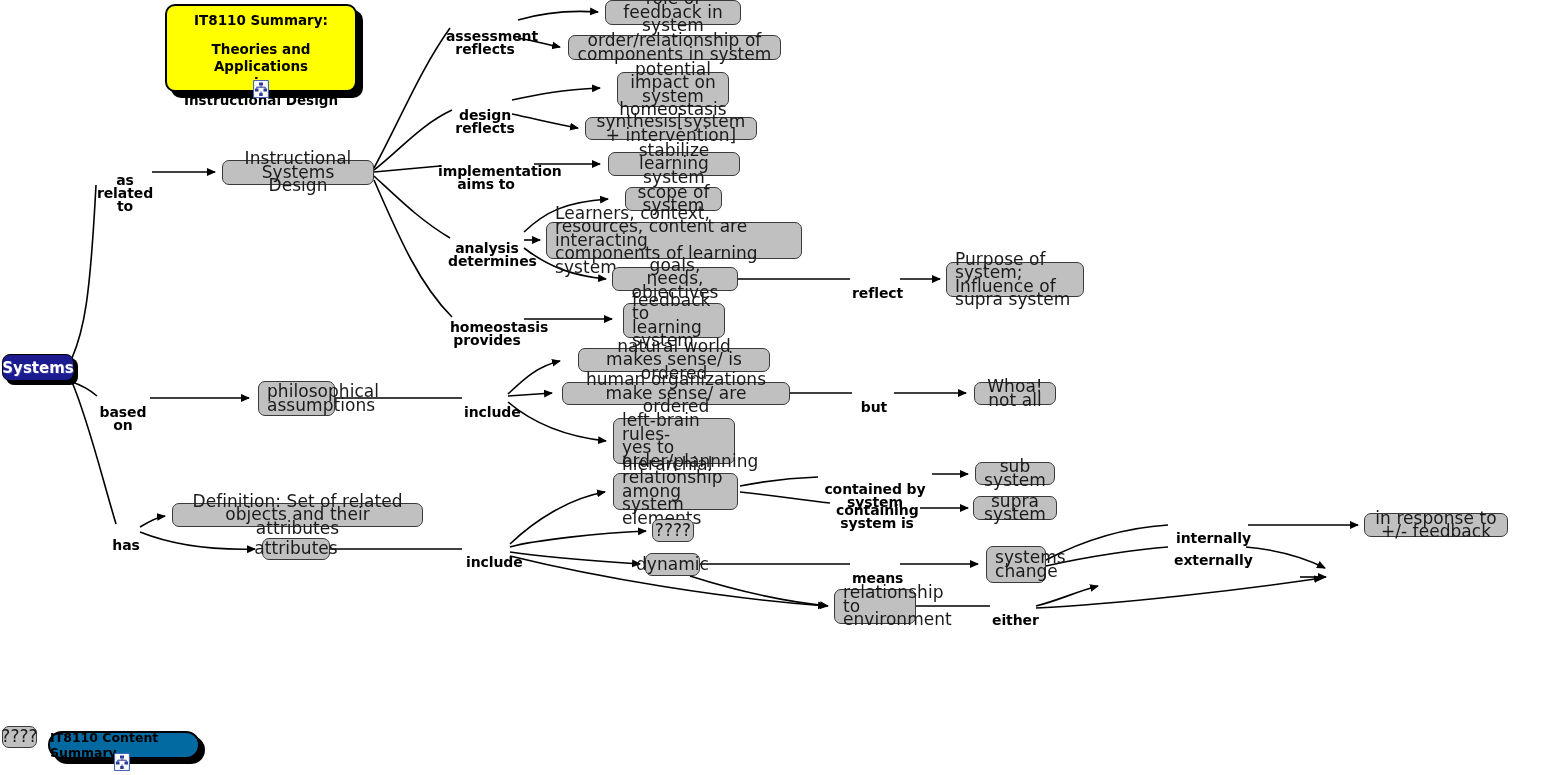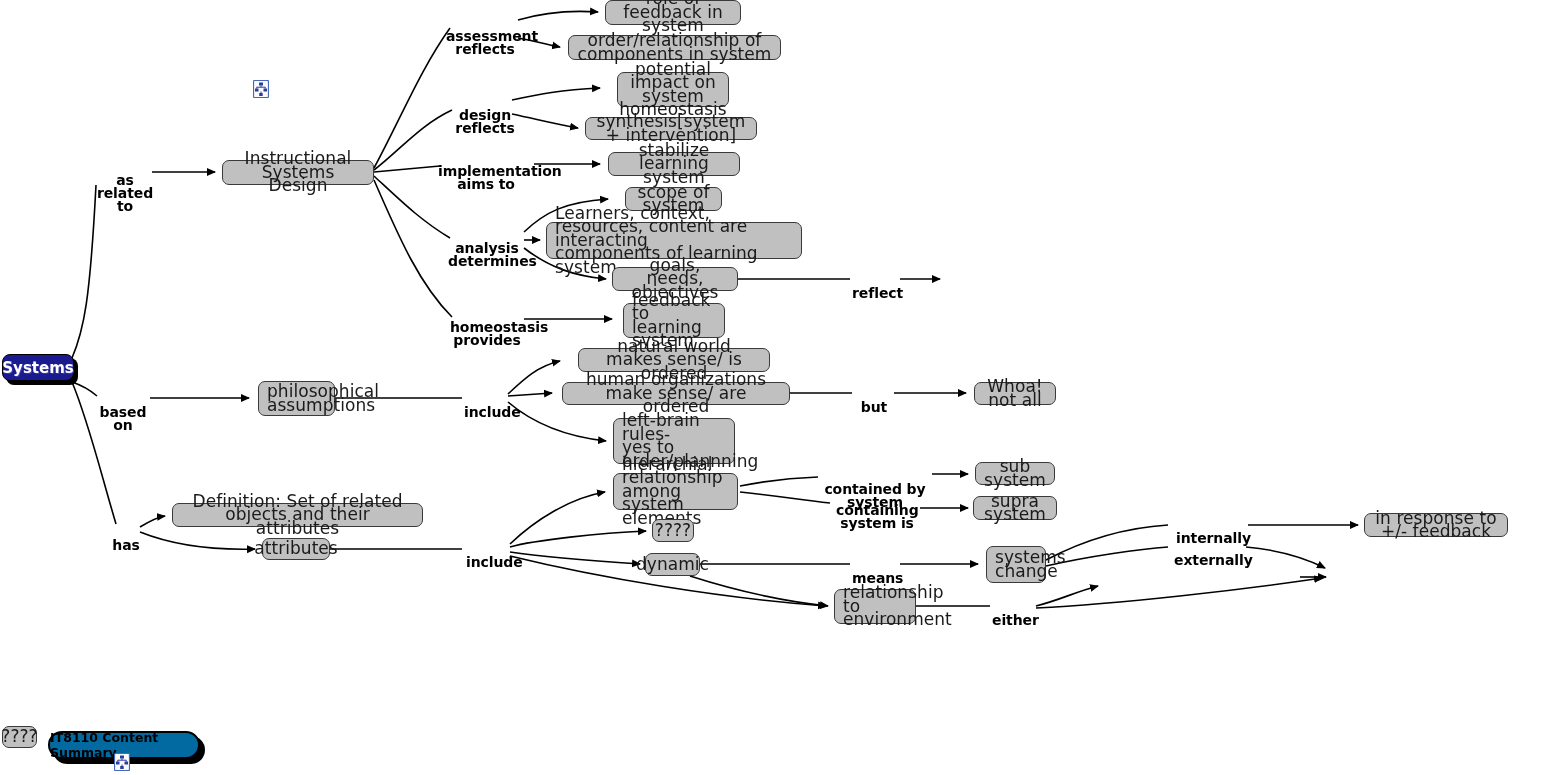--- a/index.html
+++ b/index.html
@@ -203,20 +203,26 @@
       <path d="M1246,547 C1280,550 1305,558 1325,568" marker-end="url(#ar)"></path>
 
       <path d="M916,606 L990,606"></path>
       <path d="M1036,606 C1060,600 1075,592 1098,586" marker-end="url(#ar)"></path>
       <path d="M1036,608 C1120,604 1240,590 1322,578" marker-end="url(#ar)"></path>
 
       <path d="M1300,577 L1326,577" marker-end="url(#ar)"></path>
     </g>
   </svg>
 
+  <div class="titlebox" style="left:165px; top:4px; width:192px; height:88px;">
+    <div>IT8110 Summary:</div>
+    <div class="t-line2">Theories and Applications</div>
+    <div>in</div>
+    <div>Instructional Design</div>
+  </div>
   <svg class="hicon" style="left:253px; top:80px;" viewBox="0 0 16 18">
     <rect x="0.5" y="0.5" width="15" height="17" fill="#fafafa" stroke="#4466bb" stroke-width="1.2" rx="1"></rect>
     <rect x="6" y="2.5" width="4" height="3" fill="#2b3c9b"></rect>
     <rect x="2" y="8.5" width="3.5" height="3" fill="#2b3c9b"></rect>
     <rect x="10.5" y="8.5" width="3.5" height="3" fill="#2b3c9b"></rect>
     <rect x="6.2" y="13" width="3.5" height="3" fill="#2b3c9b"></rect>
     <path d="M8,5.5 L8,7.2 M3.7,7.2 L12.3,7.2 M3.7,7.2 L3.7,8.5 M12.3,7.2 L12.3,8.5 M8,11.5 L8,13" stroke="#2b3c9b" stroke-width="1" fill="none"></path>
   </svg>
 
   <div class="rootnode" style="left:2px; top:354px; width:72px; height:27px;">
@@ -254,20 +260,24 @@
 
   <div class="node left" style="left:546px; top:222px; width:256px; height:37px;">
     <span>Learners, context, resources, content are interacting
 components of learning system</span>
   </div>
 
   <div class="node" style="left:612px; top:267px; width:126px; height:24px;">
     <span>goals, needs, objectives</span>
   </div>
 
+  <div class="node left" style="left:946px; top:262px; width:138px; height:35px;">
+    <span>Purpose of system;
+Influence of supra system</span>
+  </div>
 
   <div class="node left" style="left:623px; top:303px; width:102px; height:35px;">
     <span>feedback
 to learning system</span>
   </div>
 
   <div class="node left" style="left:258px; top:381px; width:77px; height:35px;">
     <span>philosophical
 assumptions</span>
   </div>

